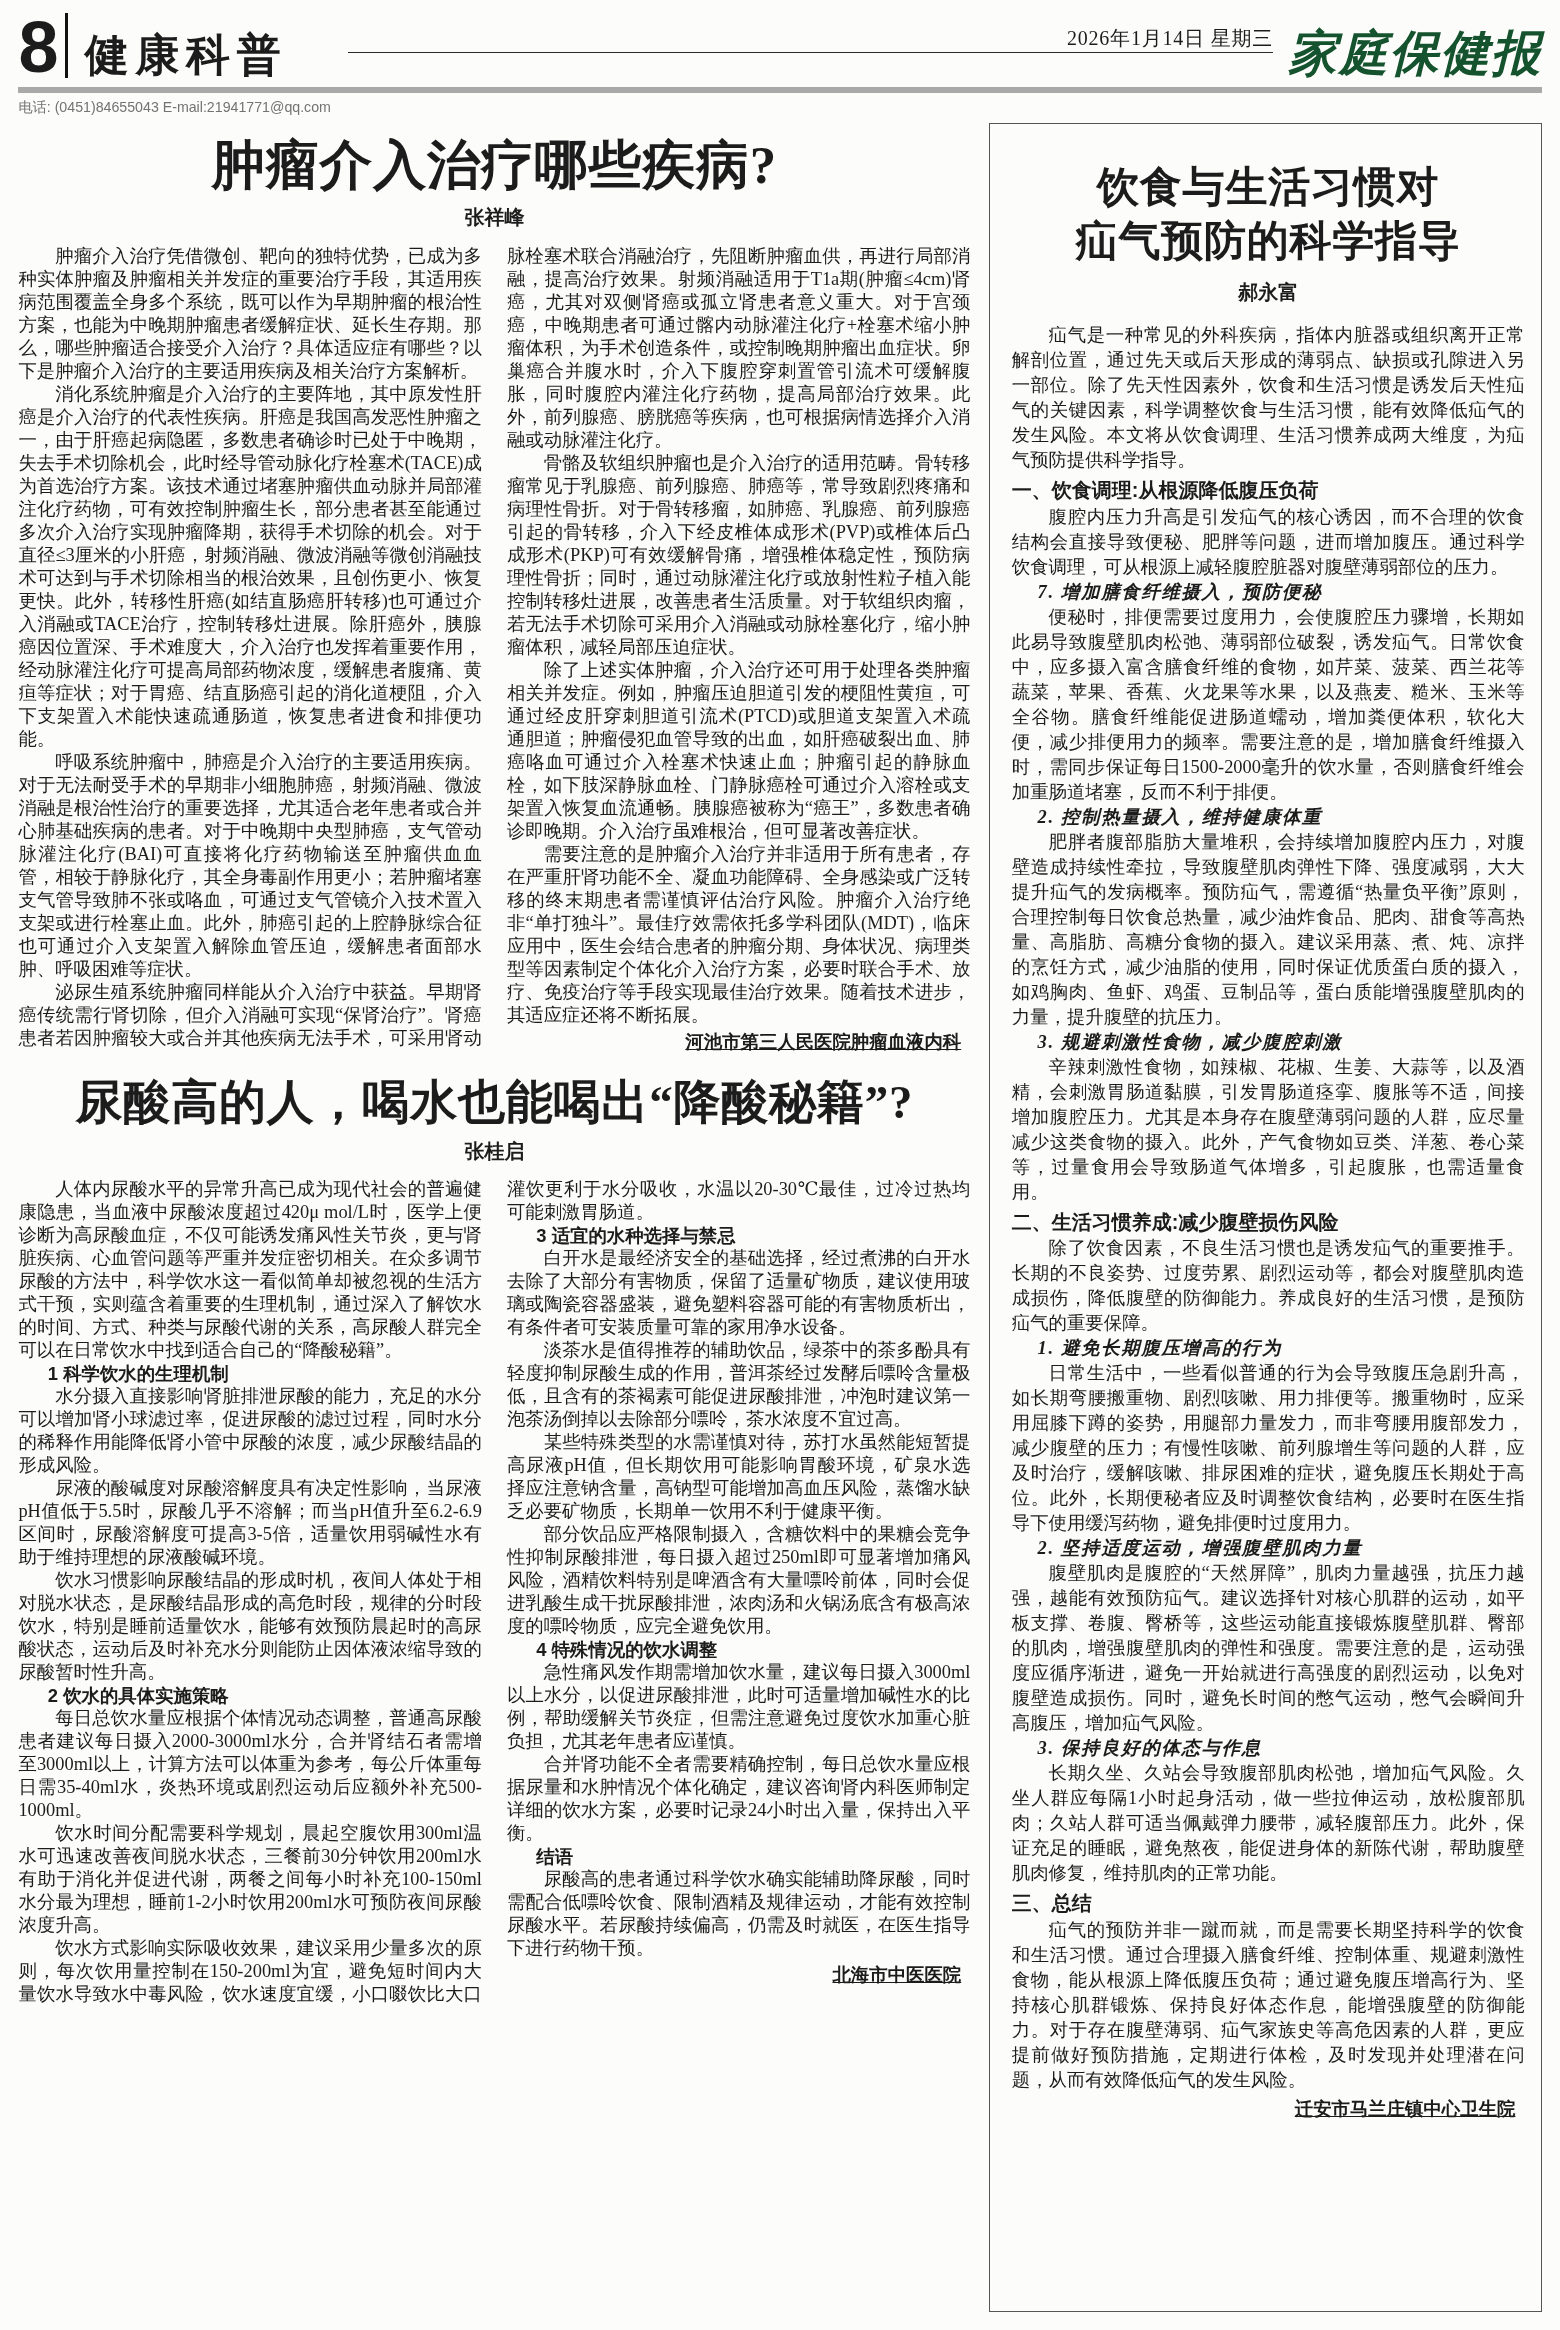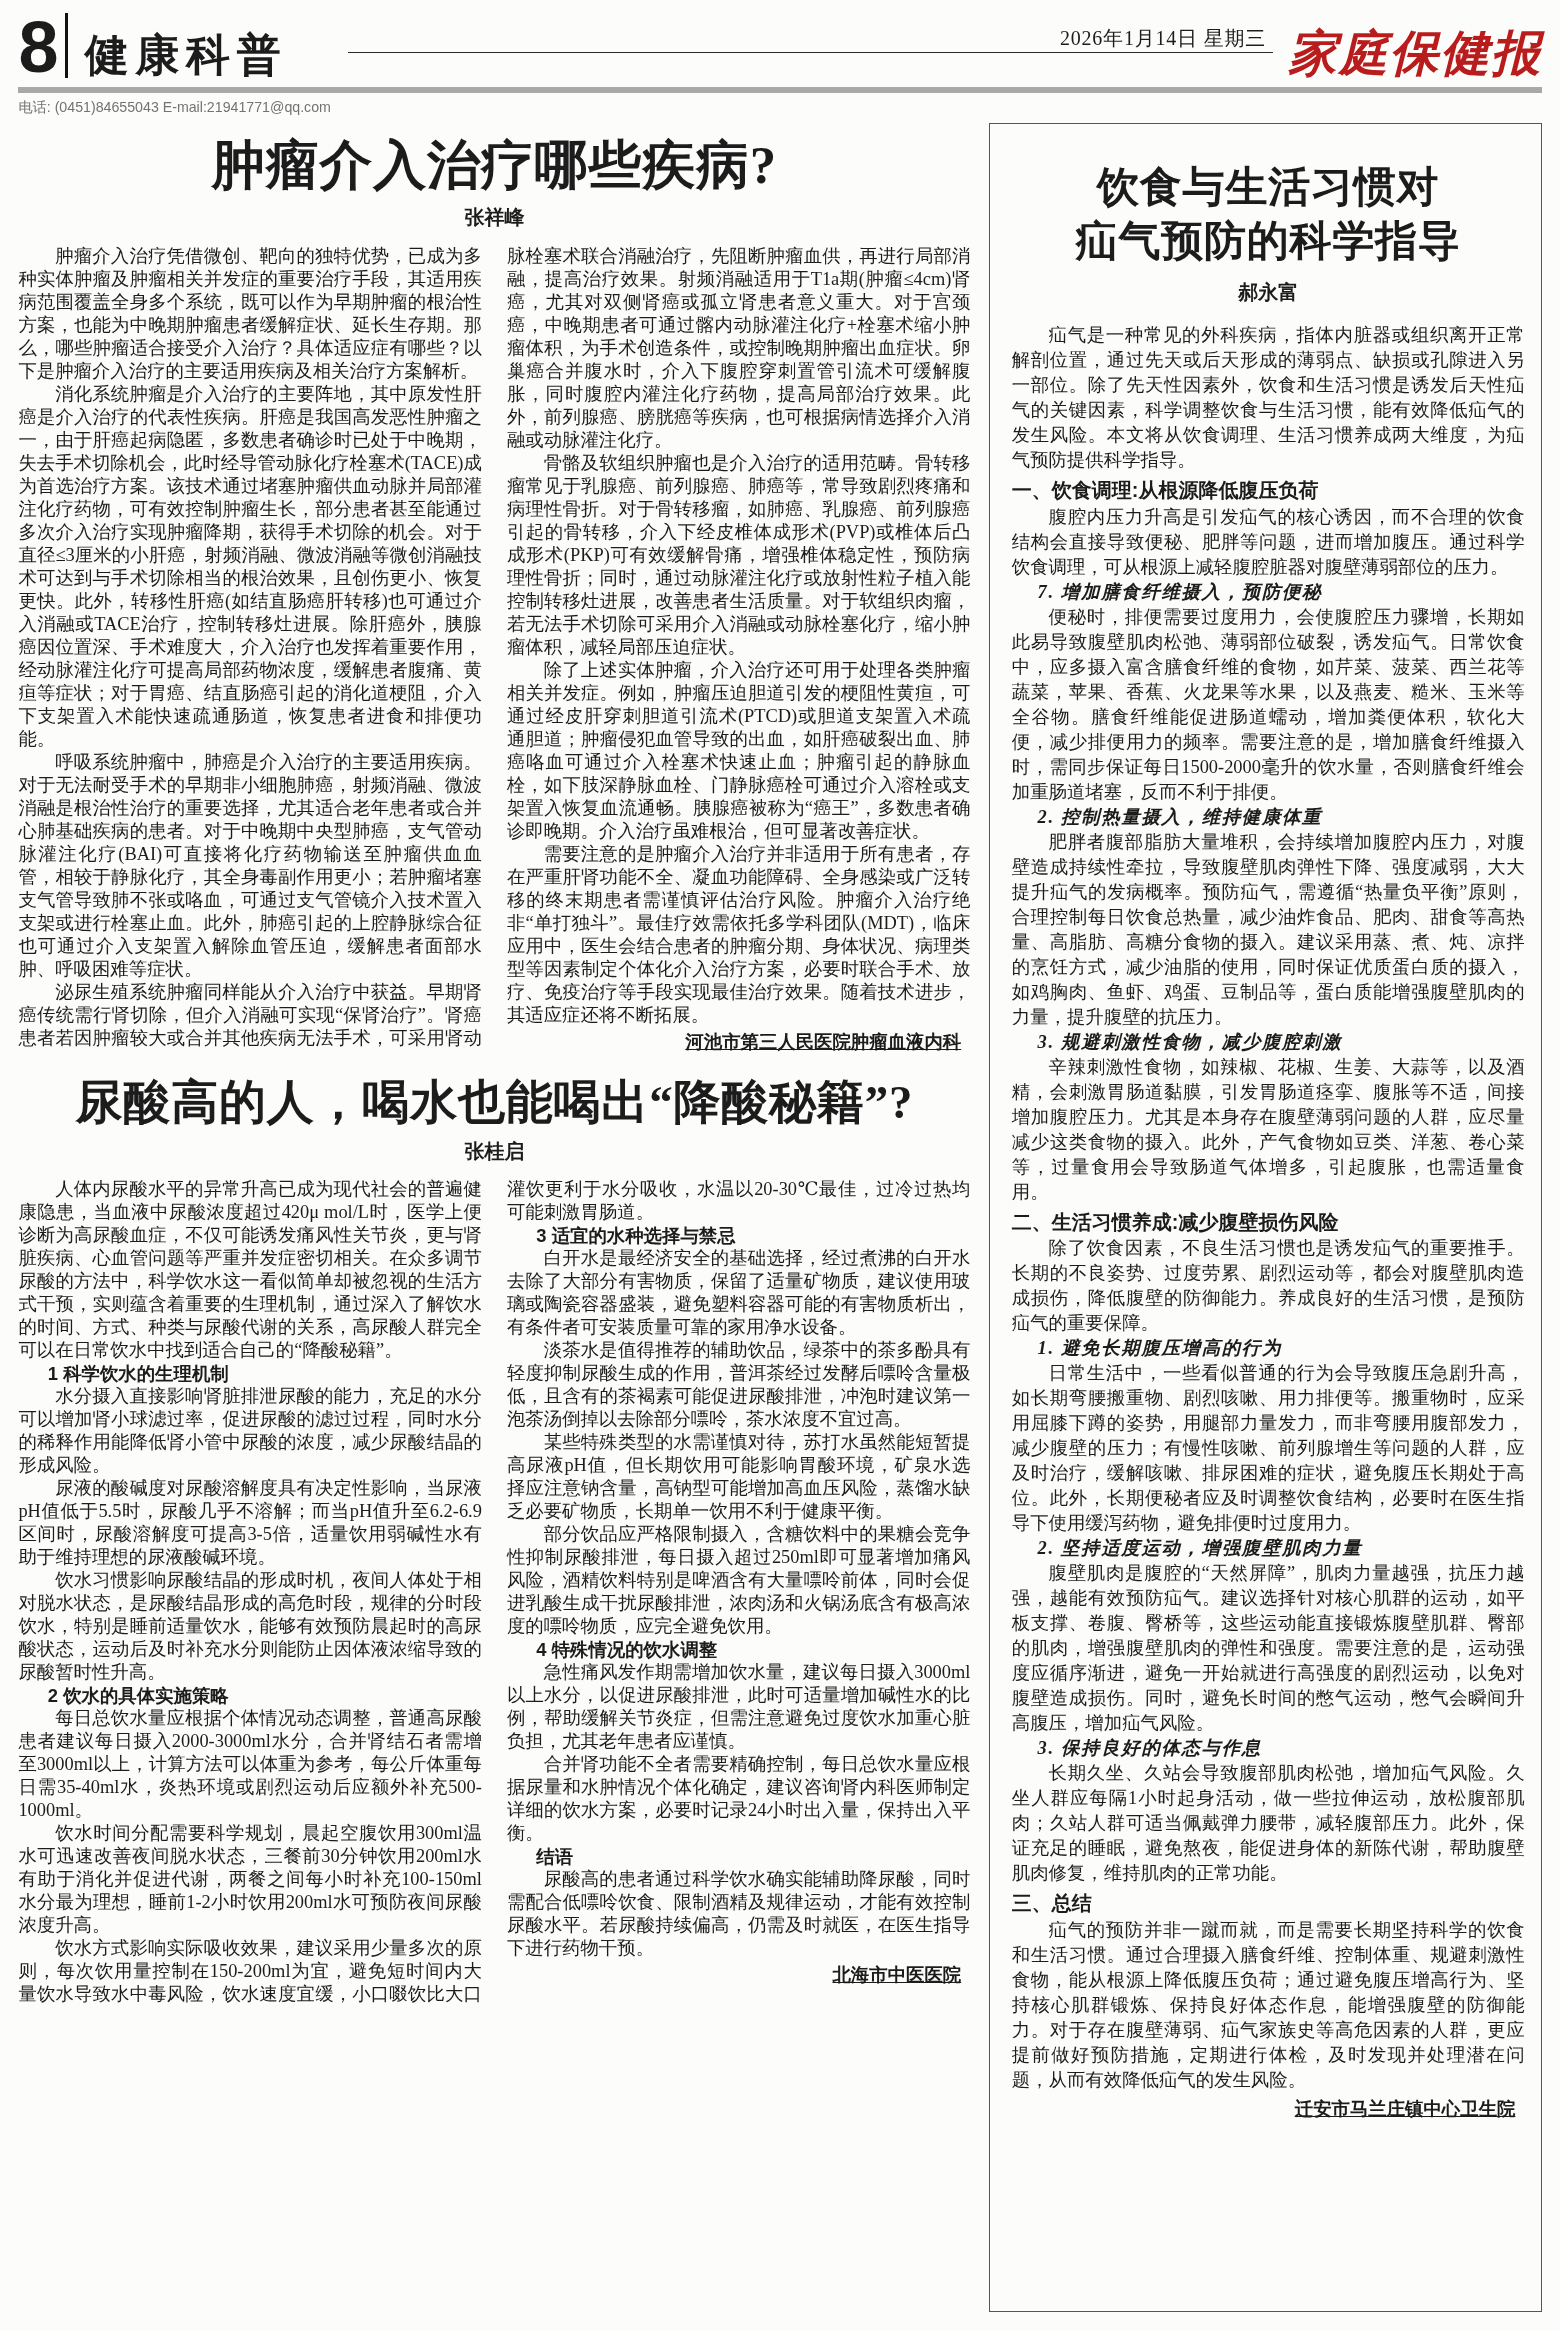--- a/index.html
+++ b/index.html
@@ -10,22 +10,22 @@
     font-family:"Liberation Serif","DejaVu Serif",serif;
     overflow:hidden; position:relative;
   }
   
   .masthead { display:flex; align-items:flex-end; padding:11.7px 18.4px 0 18.4px; height:80px; }
   .page-num { font-family:"Liberation Sans","DejaVu Sans",sans-serif; font-weight:900; font-size:72px; line-height:0.92; letter-spacing:-1.7px; }
   .vbar { width:2.5px; height:65px; background:#111; margin:0 17px 1.7px 8.4px; }
   .section-title { font-family:"Liberation Sans","DejaVu Sans",sans-serif; font-weight:900; font-size:44px; line-height:1; letter-spacing:6.7px; padding-bottom:3.4px; }
   .mid { flex:1; position:relative; height:65px; margin:0 15px; }
   .mid .hline { position:absolute; left:46px; right:0; top:37px; border-top:1.7px solid #2a2a2a; }
-  .mid .date { position:absolute; right:7px; top:10px; font-size:20px; letter-spacing:0.8px; white-space:nowrap; }
-  .paper-name { color:#b91c1c; font-weight:900; font-size:49px; line-height:1; letter-spacing:1.7px; font-style:italic; padding-bottom:1.7px; white-space:nowrap; }
+  .mid .date { position:absolute; right:0; top:10px; font-size:20px; letter-spacing:0.8px; white-space:nowrap; }
+  .paper-name { color:#14532d; font-weight:900; font-size:49px; line-height:1; letter-spacing:1.7px; font-style:italic; padding-bottom:1.7px; white-space:nowrap; }
   .thick-rule { height:5.9px; background:#a9a9a9; margin:6.7px 18.4px 0 18.4px; }
   .contact { font-size:14.2px; padding:5px 0 0 18.4px; font-family:"Liberation Sans","DejaVu Sans",sans-serif; color:#737373; }
   
   .main { display:flex; padding:6.7px 18.4px 0 18.4px; gap:18.4px; }
   .left-col { width:952px; }
   .right-box { flex:1; border:1.7px solid #555; padding:22px 16px 15px 22px; height:2189px; }
   
   .a-title { text-align:center; font-weight:900; font-size:53px; line-height:1.15; letter-spacing:0.8px; margin-top:11.7px; }
   .a-title.small { font-size:47px; }
   .a-author { text-align:center; font-size:20px; font-weight:bold; font-family:"Liberation Sans","DejaVu Sans",sans-serif; margin:8.4px 0 13.4px 0; }

